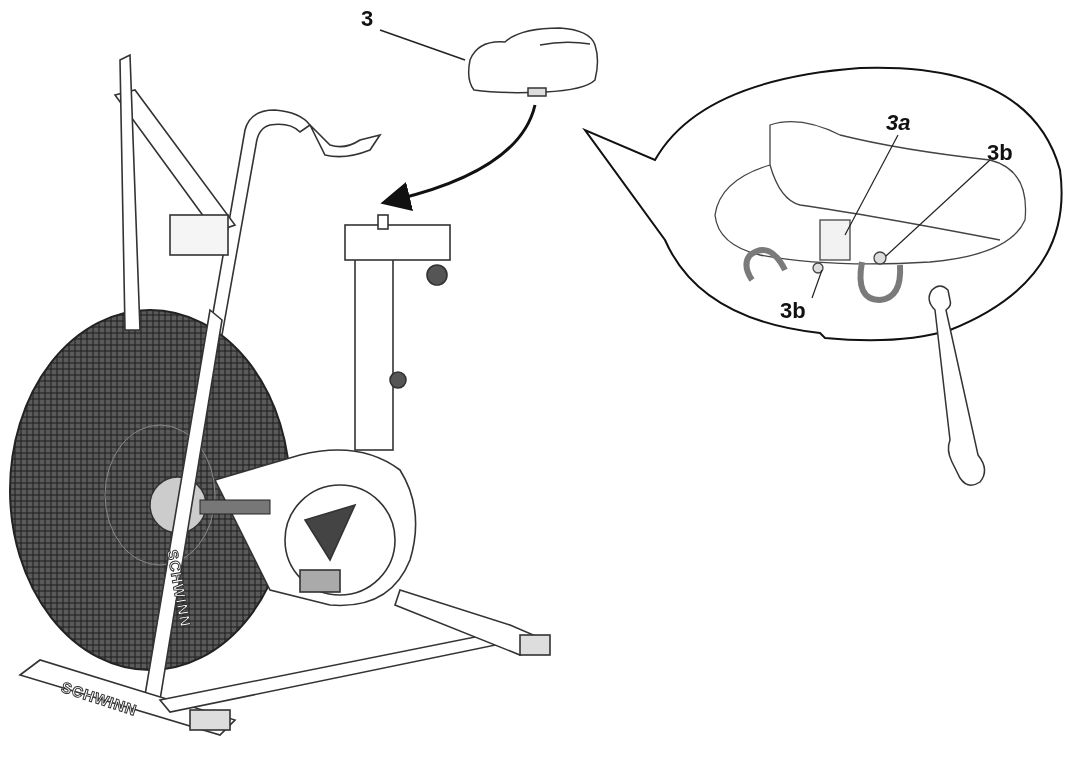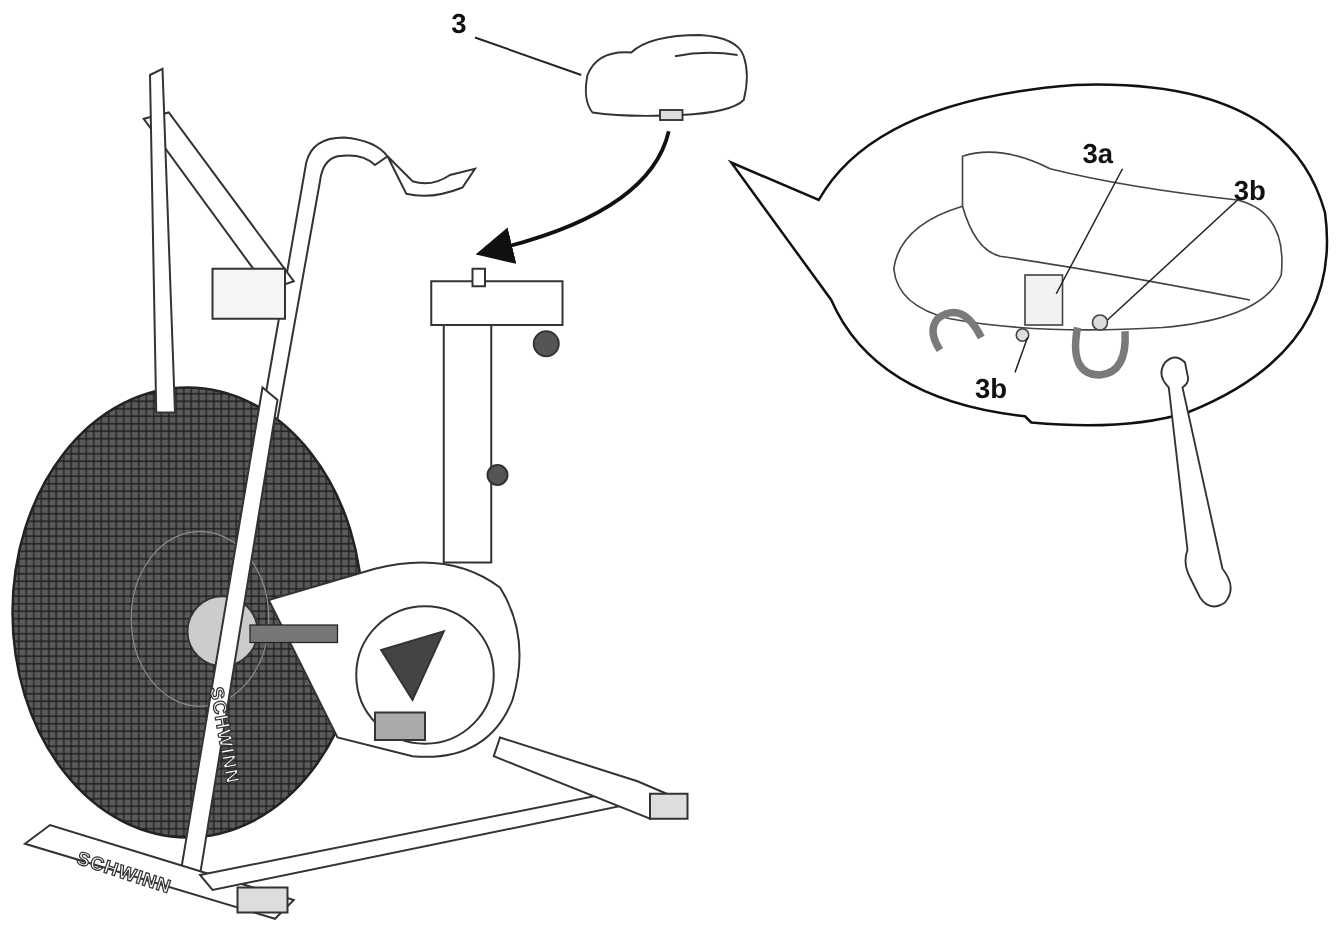--- a/index.html
+++ b/index.html
@@ -94,20 +94,20 @@
       <path d="M160 700 L510 630 L520 640 L170 712 Z"></path>
       <path d="M400 590 L510 625 L545 640 L520 655 L395 605 Z"></path>
       <rect x="190" y="710" width="40" height="20" fill="#ddd"></rect>
       <rect x="520" y="635" width="30" height="20" fill="#ddd"></rect>
     </g>
 
     <rect x="200" y="500" width="70" height="14" fill="#777" stroke="#222"></rect>
   </svg>
 
   <span class="label" style="left:361px; top:8px;">3</span>
-  <span class="label" style="left:866px; top:112px;">3a</span>
+  <span class="label" style="left:886px; top:112px;font-style:italic;">3a</span>
   <span class="label" style="left:987px; top:142px;">3b</span>
   <span class="label" style="left:780px; top:300px;">3b</span>
 
   <span class="brand" style="left:60px; top:690px; transform: rotate(18deg);">SCHWINN</span>
   <span class="brand" style="left:140px; top:580px; transform: rotate(80deg);">SCHWINN</span>
 
 </div>
 
 </body></html>

